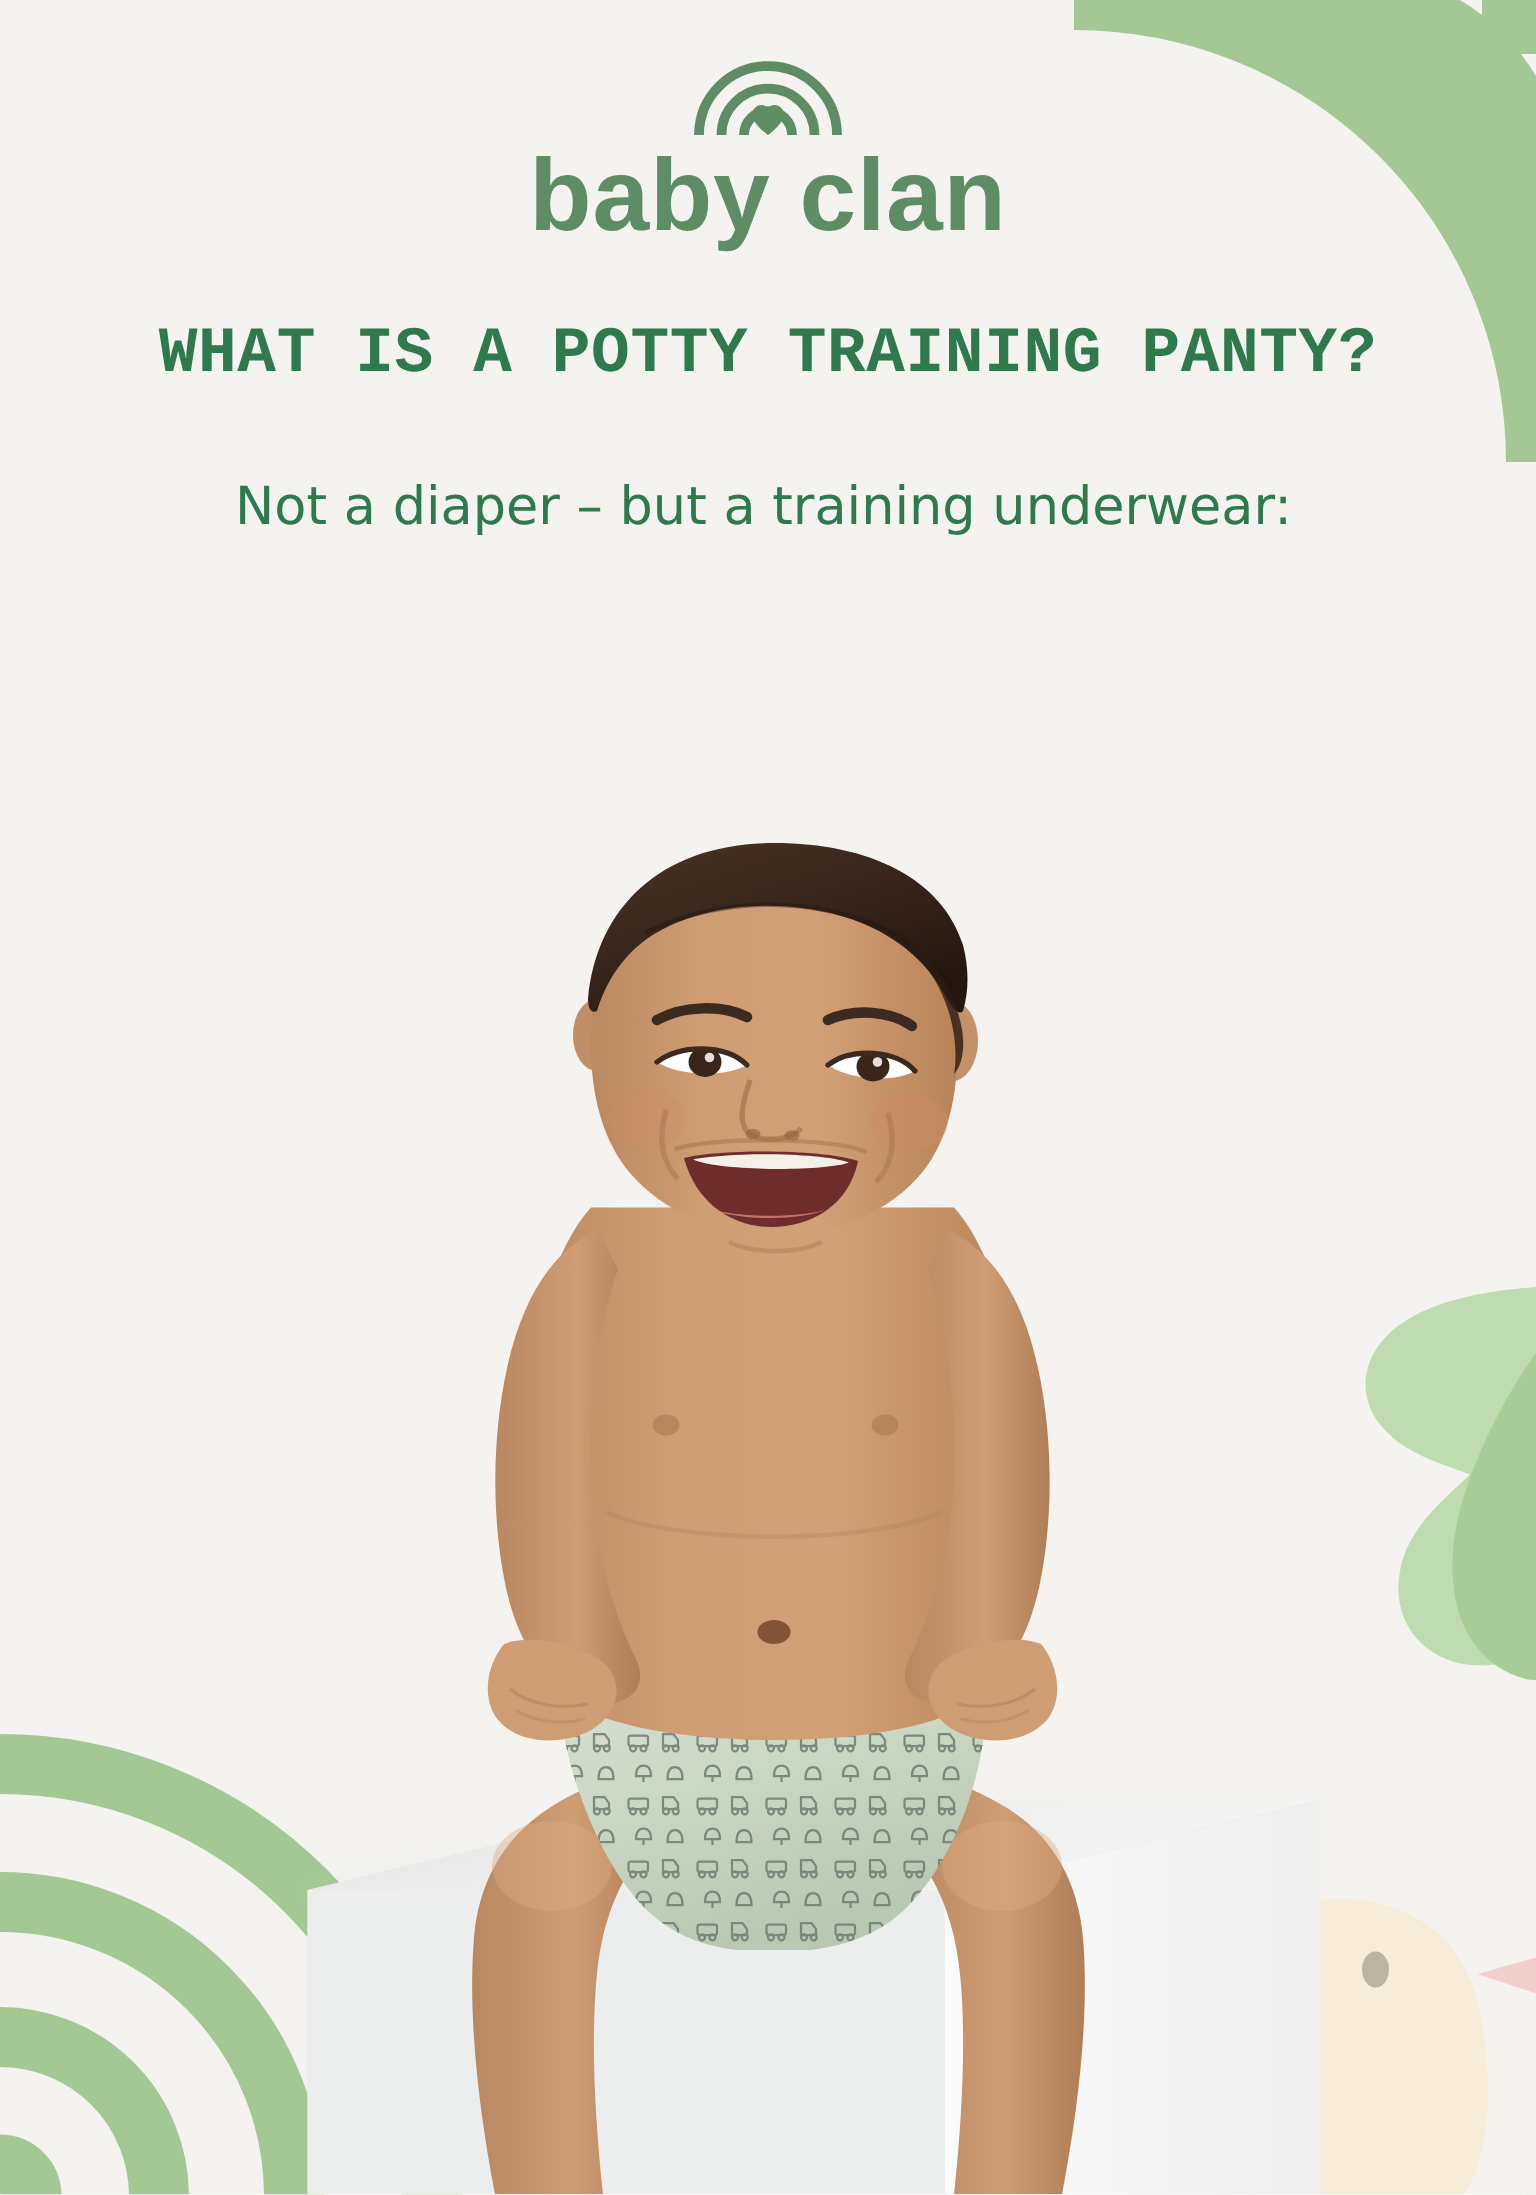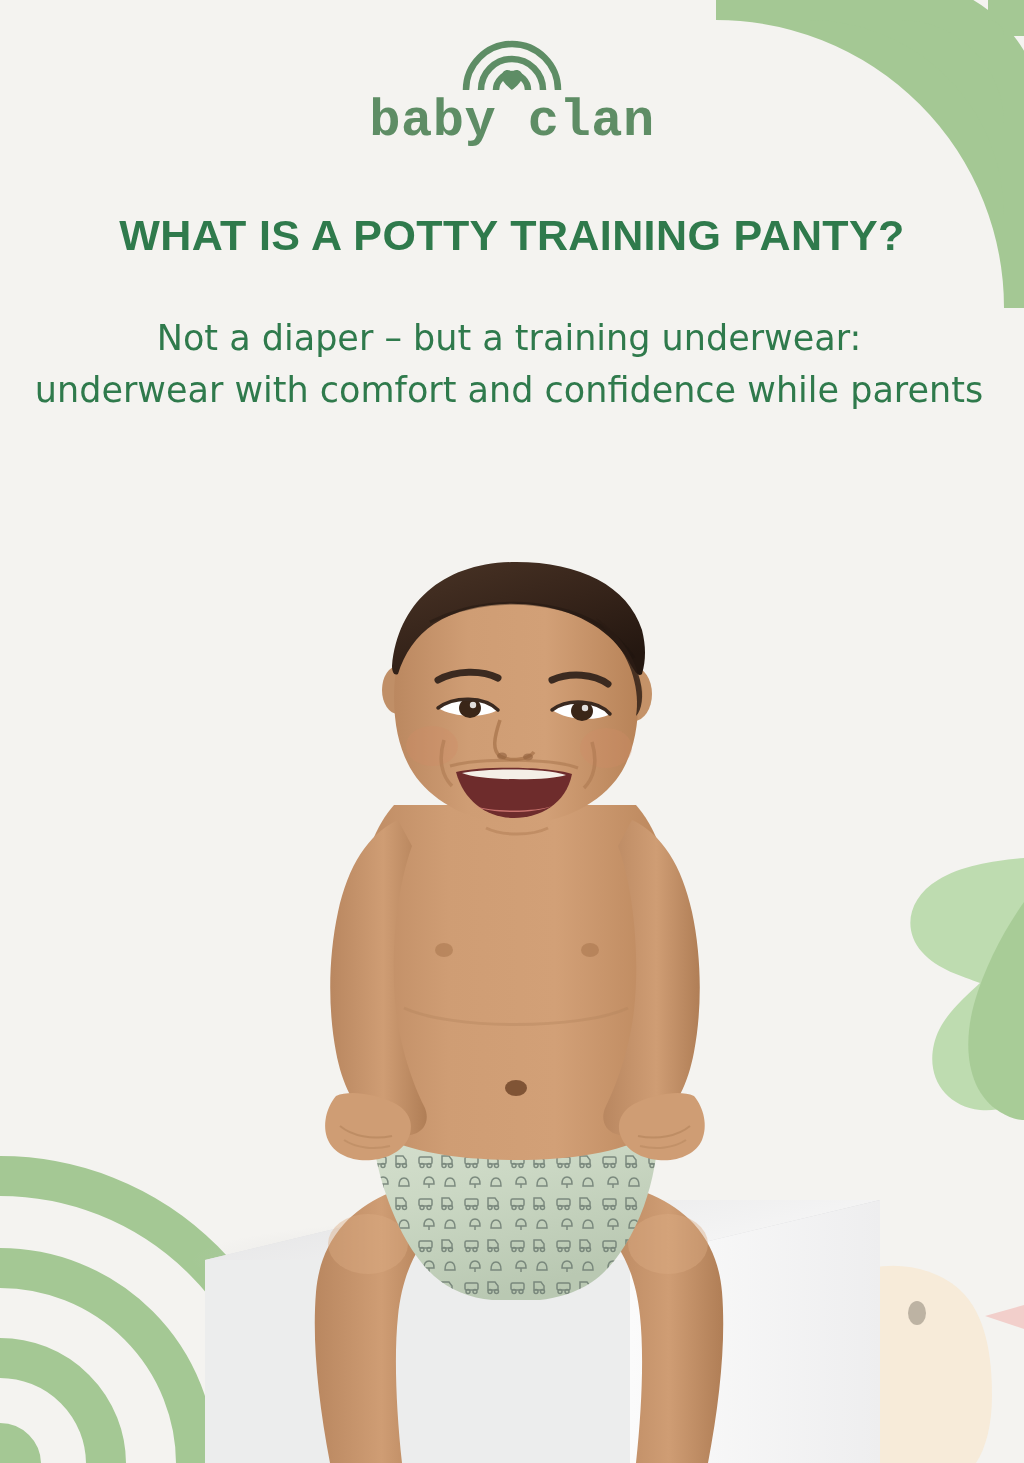--- a/index.html
+++ b/index.html
@@ -29,40 +29,40 @@
   .logo-block {
     position:absolute;
     top:26px; left:0; right:0;
     display:flex; flex-direction:column;
     align-items:center;
     z-index:3;
   }
   .logo-mark { width:104px; height:66px; display:block; }
   .logo-word {
     margin-top:4px;
-    font-size:52px;
+    font-size:68px;
     font-weight:700;
     letter-spacing:0.5px;
     color:#5e8d65;
     line-height:1;
-    font-family:Liberation Mono, monospace;
+    font-family:Liberation Sans, sans-serif;
   }
 
   
   .headline {
     position:absolute;
     top:212px; left:0; right:0;
     text-align:center;
     z-index:3;
     font-size:43px;
     font-weight:700;
     letter-spacing:0.4px;
     color:#2f7a4c;
     line-height:1.1;
-    font-family:Liberation Sans, sans-serif;
+    font-family:Liberation Mono, monospace;
   }
 
   
   .body-copy {
     position:absolute;
     top:312px; left:12px; right:18px;
     text-align:center;
     z-index:3;
     color:#2f7a4c;
     font-size:35px;
@@ -145,21 +145,20 @@
                C 59.6 44.0 62.5 46.6 62.5 50.3
                C 62.5 56.6 52 64 52 64 Z" fill="#5e8d65"></path>
     </svg>
     <div class="logo-word">baby clan</div>
   </div>
 
   <h1 class="headline">WHAT IS A POTTY TRAINING PANTY?</h1>
 
   <div class="body-copy">
     <span class="ln">Not a diaper – but a training underwear:</span>
-    <span class="ln">underwear with comfort and confidence while parents</span>
   </div>
 
   <div class="photo">
     <svg class="photo-svg" viewBox="0 0 1024 903" preserveAspectRatio="none" xmlns="http://www.w3.org/2000/svg">
       <defs>
         <linearGradient id="skinG" x1="0" y1="0" x2="1" y2="0">
           <stop offset="0%" stop-color="#bb8860"></stop>
           <stop offset="30%" stop-color="#cf9d74"></stop>
           <stop offset="62%" stop-color="#d2a077"></stop>
           <stop offset="100%" stop-color="#b88358"></stop>

